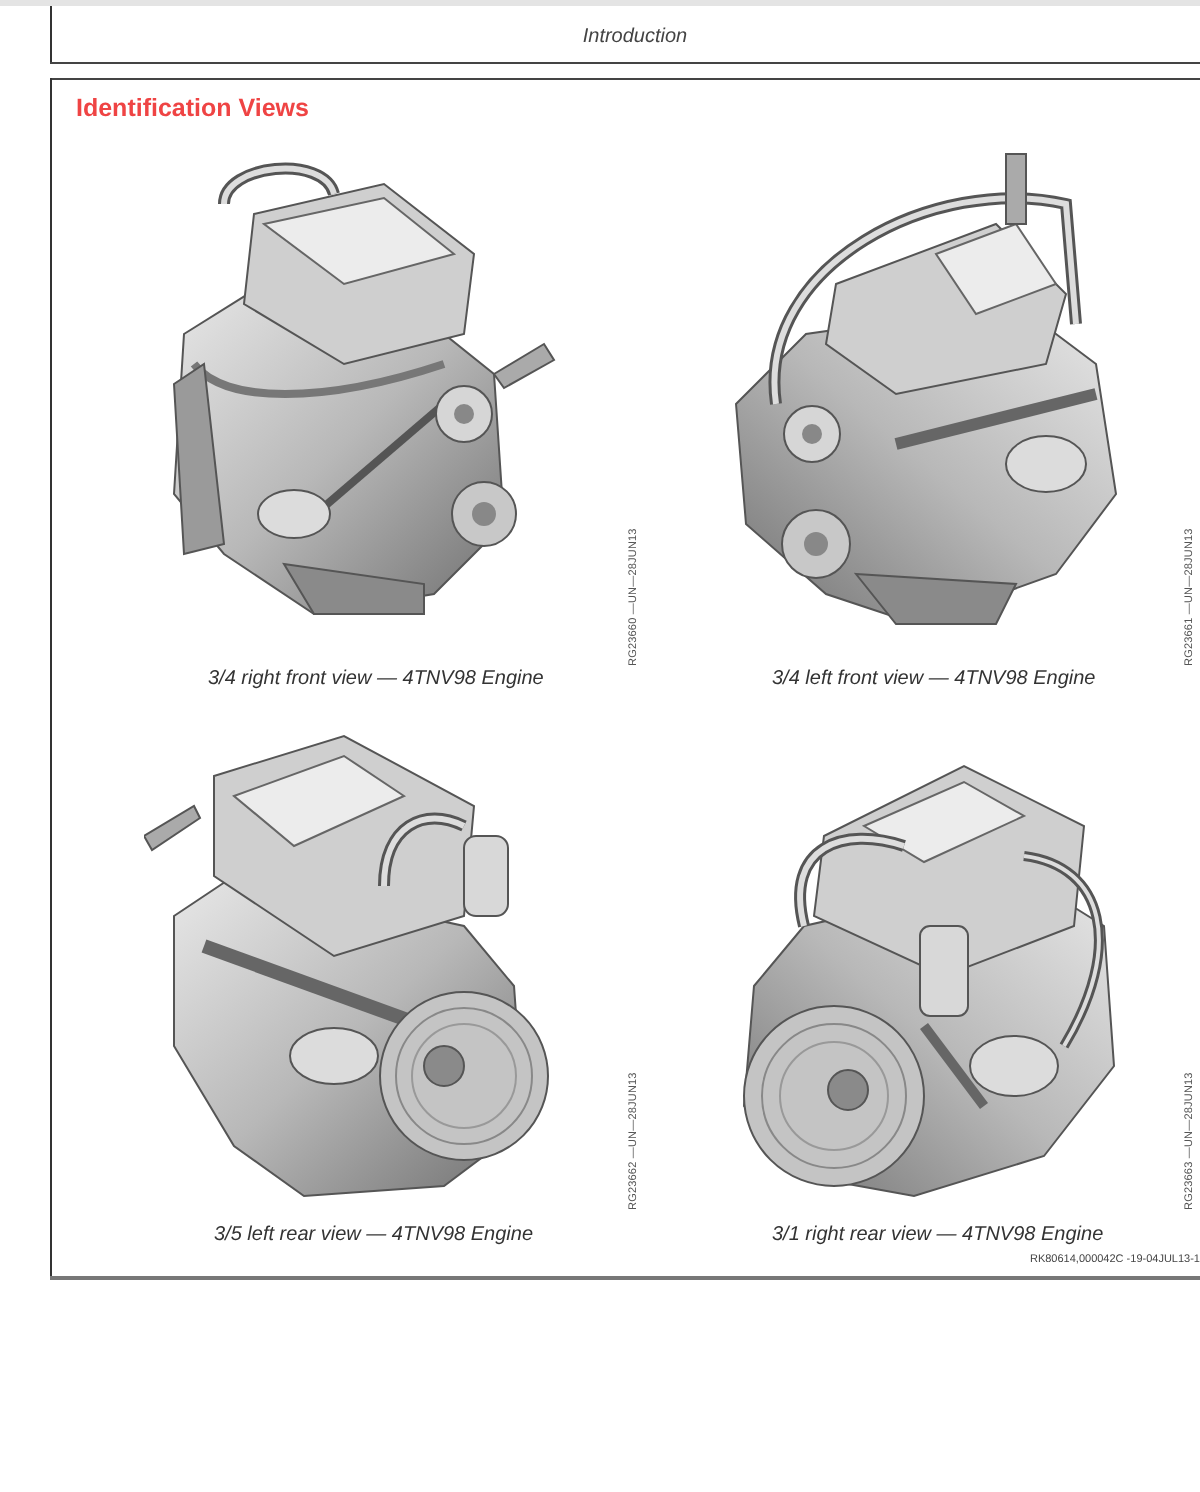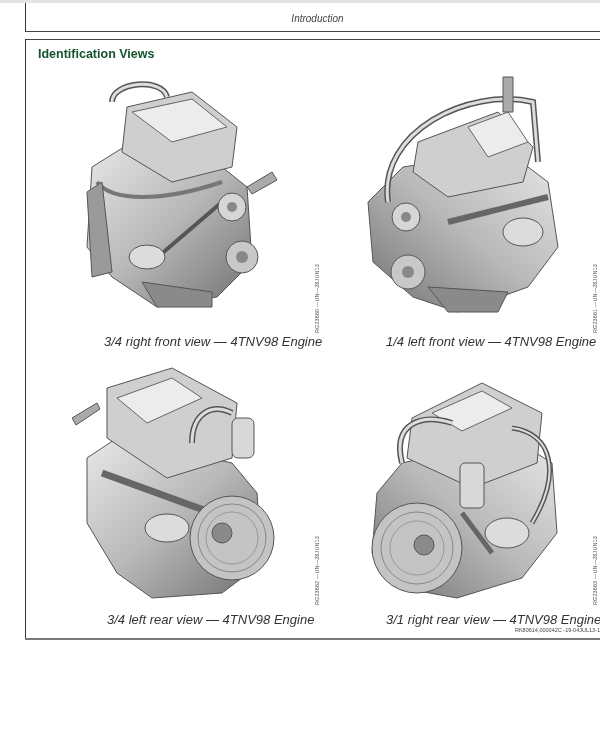--- a/index.html
+++ b/index.html
@@ -1,24 +1,24 @@
 <!DOCTYPE html>
 <html><head>
   <meta charset="utf-8">
   <style>
     html, body { margin: 0; padding: 0; background: #ffffff; }
     body { width: 600px; height: 746px; position: relative; overflow: hidden; font-family: "Liberation Sans", sans-serif; color: #222; }
     .top-strip { position: absolute; left: 0; top: 0; width: 600px; height: 3px; background: #e4e4e4; }
     .vline { position: absolute; width: 1px; background: #333; }
     .hline { position: absolute; height: 1px; background: #444; }
     .header-title { position: absolute; left: 25px; width: 585px; top: 13px; text-align: center; font-size: 10px; font-style: italic; color: #444; }
-    .section-title { position: absolute; left: 38px; top: 47px; font-size: 12.5px; font-weight: bold; color: #14532d; }
+    .section-title { position: absolute; left: 38px; top: 47px; font-size: 12.5px; font-weight: bold; color: #ef4444; }
     .figure { position: absolute; }
     .figure svg { display: block; }
-    .caption { position: absolute; font-size: 13px; font-style: italic; color: #333; white-space: nowrap; }
+    .caption { position: absolute; font-size: 10px; font-style: italic; color: #333; white-space: nowrap; }
     .fig-id { position: absolute; font-size: 5.5px; color: #555; white-space: nowrap; transform-origin: left top; transform: rotate(-90deg); letter-spacing: 0.1px; }
     .footer-ref { position: absolute; right: 0; top: 627px; font-size: 5.5px; color: #444; white-space: nowrap; }
   </style>
 </head>
 <body>
 
 <div class="top-strip"></div>
 
 <div class="vline" style="left:25px; top:3px; height:29px;"></div>
 <div class="hline" style="left:25px; top:31px; width:575px;"></div>
@@ -76,21 +76,21 @@
     <path d="M145 5 L155 5 L155 40 L145 40 Z" fill="#aaa" stroke="#555"></path>
     <circle cx="48" cy="145" r="14" fill="#d6d6d6" stroke="#555"></circle>
     <circle cx="48" cy="145" r="5" fill="#888"></circle>
     <circle cx="50" cy="200" r="17" fill="#c8c8c8" stroke="#555"></circle>
     <circle cx="50" cy="200" r="6" fill="#888"></circle>
     <path d="M90 150 L190 125" fill="none" stroke="#666" stroke-width="6"></path>
     <ellipse cx="165" cy="160" rx="20" ry="14" fill="#dcdcdc" stroke="#555"></ellipse>
     <path d="M70 215 L150 220 L140 240 L90 240 Z" fill="#8a8a8a" stroke="#555"></path>
   </svg>
 </div>
-<div class="caption" style="left:386px; top:334px;">1/4 left front view — 4TNV98 Engine</div>
+<div class="caption" style="left:386px; top:334px;">3/4 left front view — 4TNV98 Engine</div>
 <div class="fig-id" style="left:592px; top:333px;">RG23661 —UN—28JUN13</div>
 
 <div class="figure" style="left:72px; top:363px;">
   <svg width="210" height="240" viewBox="0 0 210 240">
     <defs>
       <linearGradient id="g3" x1="0" y1="0" x2="1" y2="1">
         <stop offset="0" stop-color="#e8e8e8"></stop>
           <stop offset="0.5" stop-color="#b8b8b8"></stop>
           <stop offset="1" stop-color="#707070"></stop>
       </linearGradient>
@@ -103,21 +103,21 @@
     <rect x="160" y="55" width="22" height="40" rx="6" fill="#d8d8d8" stroke="#555"></rect>
     <path d="M30 110 L140 150" fill="none" stroke="#666" stroke-width="7"></path>
     <ellipse cx="95" cy="165" rx="22" ry="14" fill="#dcdcdc" stroke="#555"></ellipse>
     <circle cx="160" cy="175" r="42" fill="#c4c4c4" stroke="#555"></circle>
     <circle cx="160" cy="175" r="34" fill="none" stroke="#888"></circle>
     <circle cx="160" cy="175" r="26" fill="none" stroke="#999"></circle>
     <circle cx="150" cy="170" r="10" fill="#8a8a8a" stroke="#555"></circle>
     <path d="M0 55 L25 40 L28 46 L4 62 Z" fill="#aaa" stroke="#555"></path>
   </svg>
 </div>
-<div class="caption" style="left:107px; top:612px;">3/4 left rear view — 4TNV98 Engine</div>
+<div class="caption" style="left:107px; top:612px;">3/5 left rear view — 4TNV98 Engine</div>
 <div class="fig-id" style="left:314px; top:605px;">RG23662 —UN—28JUN13</div>
 
 <div class="figure" style="left:362px; top:363px;">
   <svg width="210" height="240" viewBox="0 0 210 240">
     <defs>
       <linearGradient id="g4" x1="1" y1="0" x2="0" y2="1">
         <stop offset="0" stop-color="#e8e8e8"></stop>
           <stop offset="0.5" stop-color="#b8b8b8"></stop>
           <stop offset="1" stop-color="#707070"></stop>
       </linearGradient>

